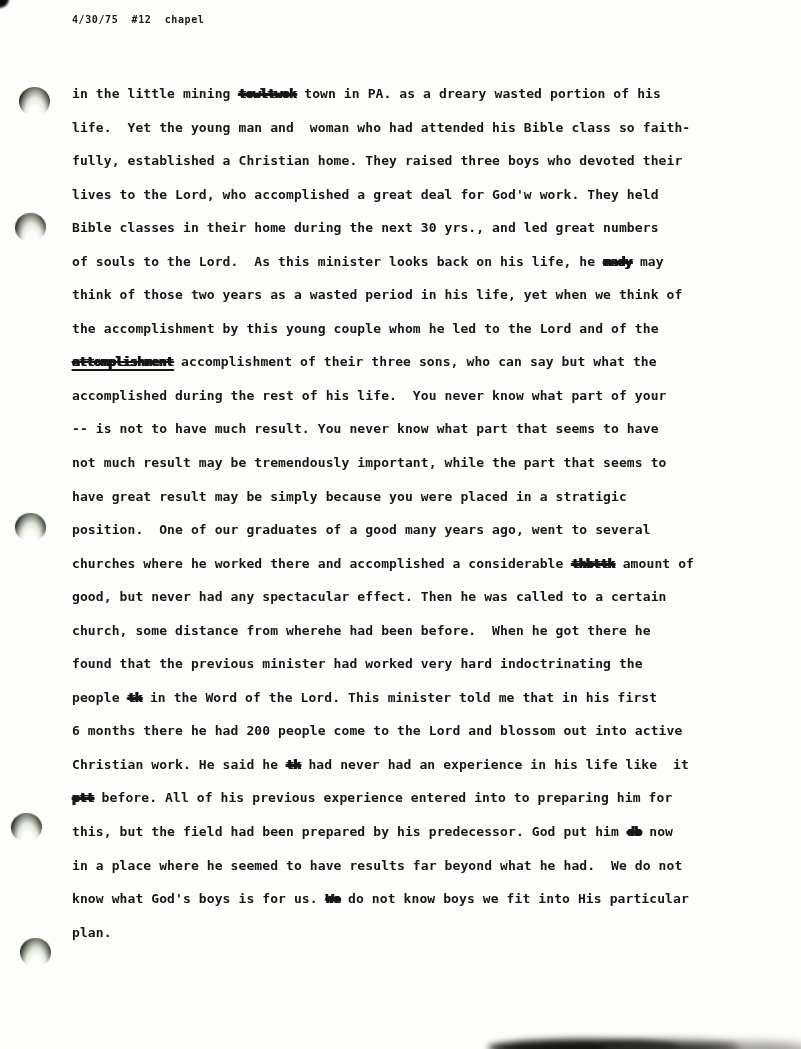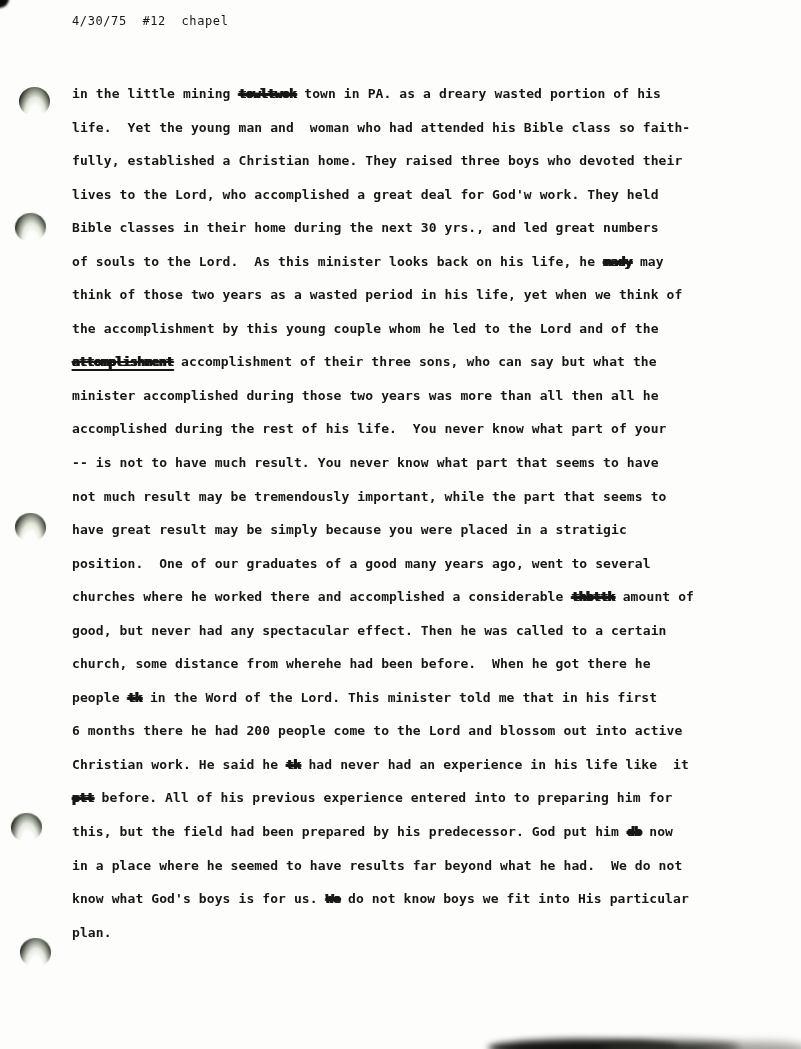--- a/index.html
+++ b/index.html
@@ -19,22 +19,22 @@
     left: -5px; top: -5px;
     width: 14px; height: 13px;
     background: #0a0a0a;
     border-radius: 0 0 70% 0;
     filter: blur(1px);
   }
 
   .doc-header {
     position: absolute;
     left: 72px; top: 14px;
-    font-size: 12px;
-    font-weight: 400;
+    font-size: 10px;
+    font-weight: 700;
     letter-spacing: 0.6px;
     white-space: pre;
   }
 
   .doc-body {
     position: absolute;
     left: 72px; top: 77px;
     width: 690px;
   }
 
@@ -91,29 +91,29 @@
   <div class="doc-body">
       <div class="line"><span>in the little mining </span><span class="xout">towltwok</span><span> town in PA. as a dreary wasted portion of his</span></div>
       <div class="line"><span>life.  Yet the young man and  woman who had attended his Bible class so faith-</span></div>
       <div class="line"><span>fully, established a Christian home. They raised three boys who devoted their</span></div>
       <div class="line"><span>lives to the Lord, who accomplished a great deal for God'w work. They held</span></div>
       <div class="line"><span>Bible classes in their home during the next 30 yrs., and led great numbers</span></div>
       <div class="line"><span>of souls to the Lord.  As this minister looks back on his life, he </span><span class="xout">mady</span><span> may</span></div>
       <div class="line"><span>think of those two years as a wasted period in his life, yet when we think of</span></div>
       <div class="line"><span>the accomplishment by this young couple whom he led to the Lord and of the</span></div>
       <div class="line"><span class="xout uline">attomplishment</span><span> accomplishment of their three sons, who can say but what the</span></div>
-      <div class="line"><span>minister accomplished during those two years was more than all then all he</span></div>
       <div class="line"><span>accomplished during the rest of his life.  You never know what part of your</span></div>
       <div class="line"><span>-- is not to have much result. You never know what part that seems to have</span></div>
       <div class="line"><span>not much result may be tremendously important, while the part that seems to</span></div>
       <div class="line"><span>have great result may be simply because you were placed in a stratigic</span></div>
       <div class="line"><span>position.  One of our graduates of a good many years ago, went to several</span></div>
       <div class="line"><span>churches where he worked there and accomplished a considerable </span><span class="xout">thbttk</span><span> amount of</span></div>
       <div class="line"><span>good, but never had any spectacular effect. Then he was called to a certain</span></div>
       <div class="line"><span>church, some distance from wherehe had been before.  When he got there he</span></div>
+      <div class="line"><span>found that the previous minister had worked very hard indoctrinating the</span></div>
       <div class="line"><span>people </span><span class="xout">tk</span><span> in the Word of the Lord. This minister told me that in his first</span></div>
       <div class="line"><span>6 months there he had 200 people come to the Lord and blossom out into active</span></div>
       <div class="line"><span>Christian work. He said he </span><span class="xout">tk</span><span> had never had an experience in his life like  it</span></div>
       <div class="line"><span class="xout">ptt</span><span> before. All of his previous experience entered into to preparing him for</span></div>
       <div class="line"><span>this, but the field had been prepared by his predecessor. God put him </span><span class="xout">db</span><span> now</span></div>
       <div class="line"><span>in a place where he seemed to have results far beyond what he had.  We do not</span></div>
       <div class="line"><span>know what God's boys is for us. </span><span class="xout">We</span><span> do not know boys we fit into His particular</span></div>
       <div class="line"><span>plan.</span></div>
     </div>
 

